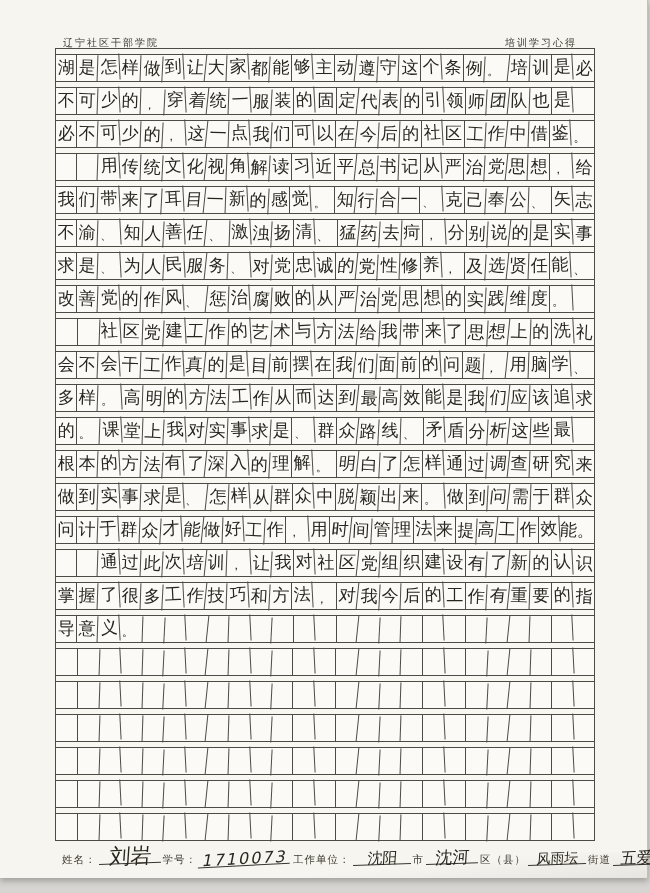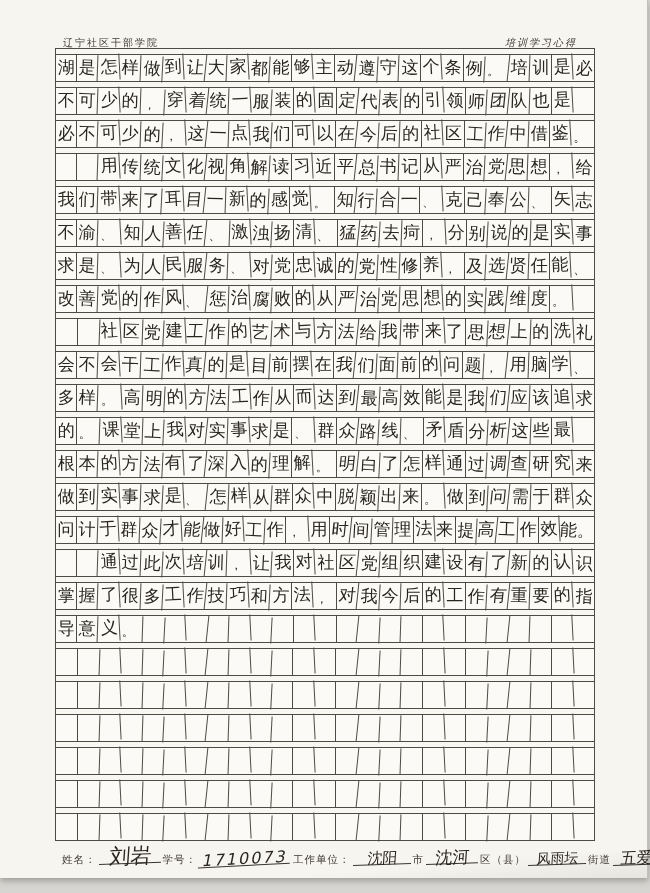--- a/index.html
+++ b/index.html
@@ -20,21 +20,21 @@
     content:"";position:absolute;left:0;bottom:0;width:100%;height:26px;
     background:linear-gradient(175deg, rgba(0,0,0,0) 60%, rgba(90,88,82,.10) 100%);
     pointer-events:none;
   }
   .header{
     position:absolute;left:55px;top:24px;width:538px;
     display:flex;justify-content:space-between;align-items:baseline;
     font-family:"Liberation Serif", serif;
     font-size:10px;letter-spacing:2px;color:var(--print,#3e3a33);margin-top:12px;
   }
-  .header .hr{padding-right:16px;font-style:italic;}
+  .header .hr{padding-right:16px;}
   .header .hl{padding-left:8px;}
   .grid{
     position:absolute;left:55px;top:48px;width:538px;
     border:1.5px solid var(--gline,#4e4a44);
     background:#fbfaf6;
   }
   .strip{
     height:5px;
     border-bottom:1px solid var(--gline,#4e4a44);
     background:#f8f7f2;

